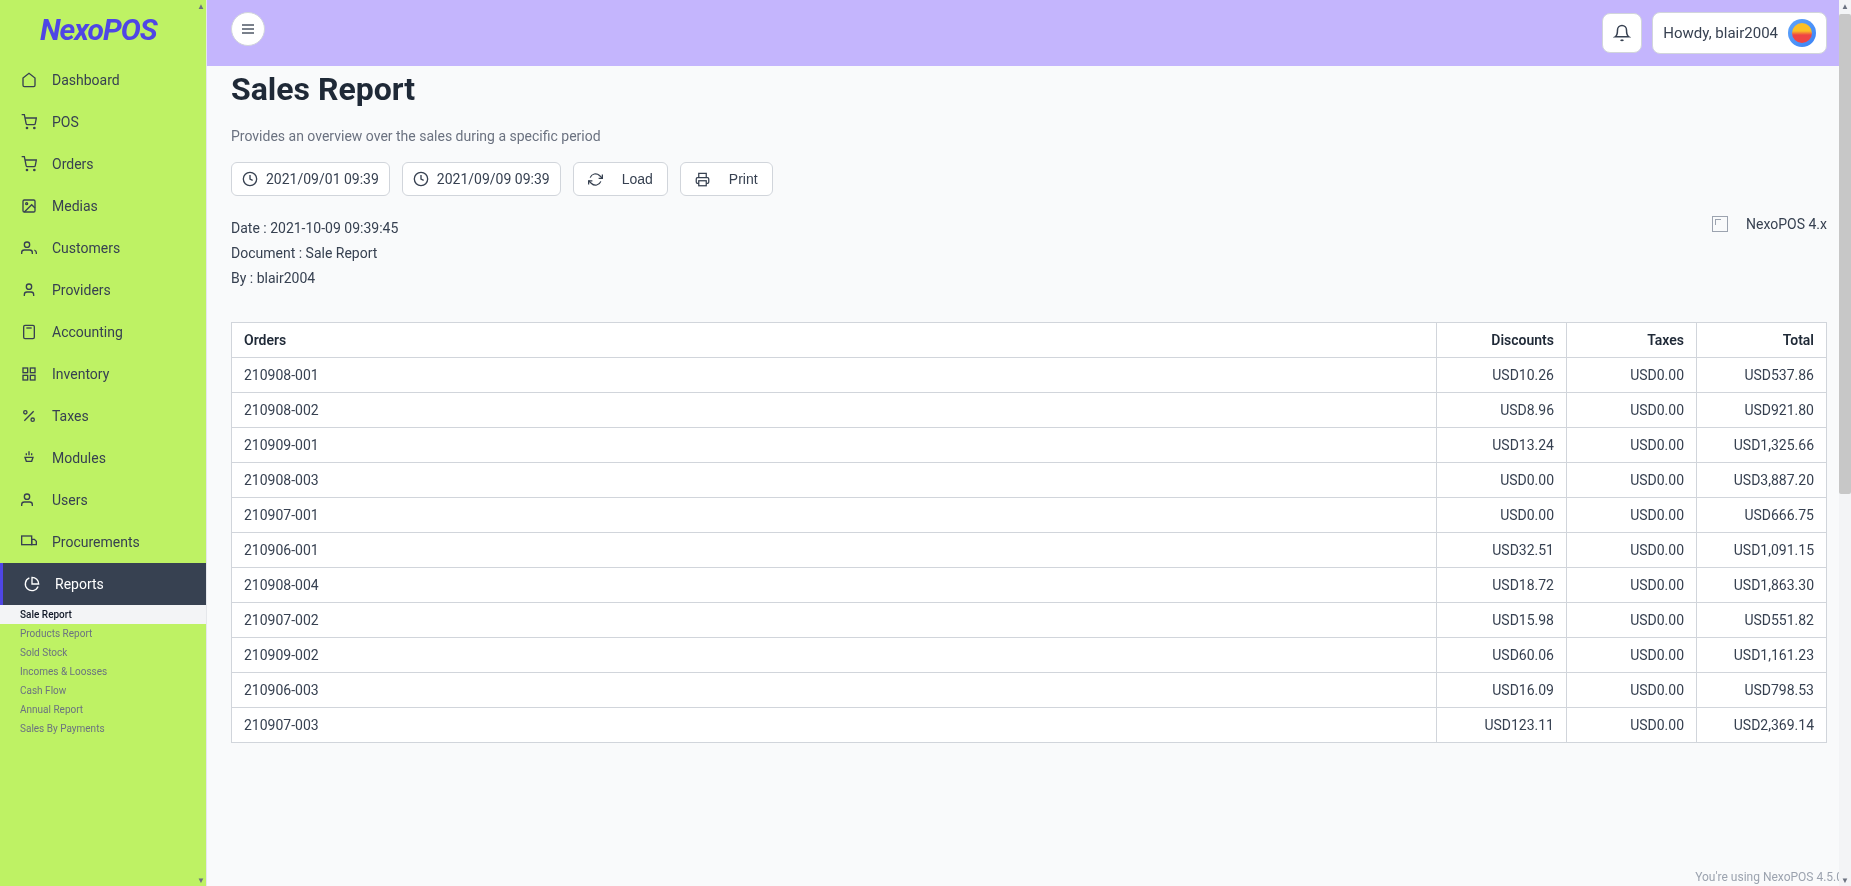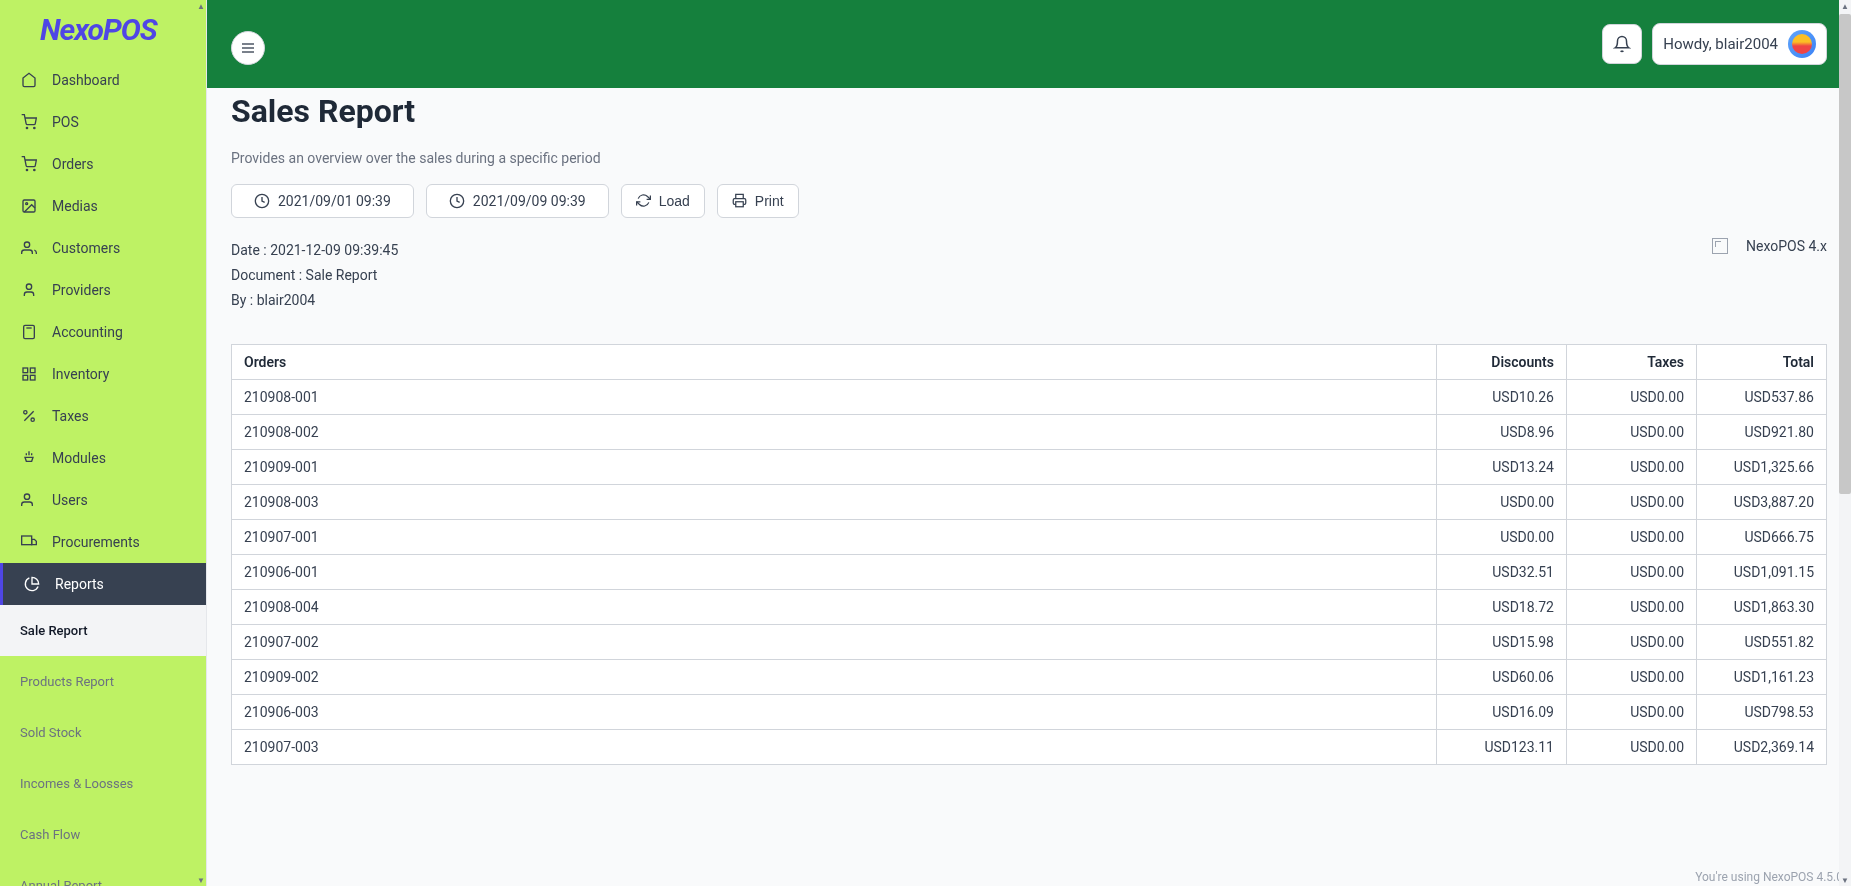--- a/index.html
+++ b/index.html
@@ -5,37 +5,37 @@
 *{box-sizing:border-box;margin:0;padding:0}
 body{font-family:-apple-system,BlinkMacSystemFont,"Segoe UI",Roboto,sans-serif;background:#f9fafb;color:#374151;overflow:hidden}
 .app{display:flex;width:1851px;height:886px;position:relative}
 .sidebar{width:207px;background:#bef264;border-right:1px solid #e5e7eb;display:flex;flex-direction:column;overflow-y:auto}
 .logo{padding:12px 40px;display:flex;align-items:center}
 .logo-text{font-size:30px;font-weight:700;color:#4f46e5;font-style:italic;letter-spacing:-1px}
 .nav{flex:1}
 .nav-item{display:flex;align-items:center;padding:12px 20px;cursor:pointer;color:#374151;font-size:14px}
 .nav-item .icon-wrap{width:18px;height:18px;display:flex;align-items:center;justify-content:center;margin-right:14px}
 .nav-item.active{background:#374151;color:#fff;border-left:3px solid #4f46e5}
-.nav-sub{padding:18px 20px;font-size:13px;color:#6b7280;cursor:pointer}
+.nav-sub{padding:4px 20px;font-size:10px;color:#6b7280;cursor:pointer}
 .nav-sub.active{background:#f3f4f6;color:#111827;font-weight:500}
 .main-wrap{flex:1;display:flex;flex-direction:column;position:relative;overflow:hidden}
-.topbar{display:flex;align-items:flex-end;justify-content:space-between;padding:23px 24px;background:#15803d}
+.topbar{display:flex;align-items:flex-start;justify-content:space-between;padding:12px 24px;background:#c4b5fd}
 .menu-btn{width:34px;height:34px;border:1px solid #d1d5db;border-radius:50%;background:#fff;display:flex;align-items:center;justify-content:center;cursor:pointer}
 .right-bar{display:flex;align-items:center;gap:10px}
 .bell-btn{width:40px;height:40px;border:1px solid #d1d5db;border-radius:8px;background:#fff;display:flex;align-items:center;justify-content:center;cursor:pointer}
 .user-box{border:1px solid #d1d5db;border-radius:8px;background:#fff;padding:6px 10px;display:flex;align-items:center;gap:10px;cursor:pointer}
 .user-box span{font-size:15px;color:#374151}
 .avatar{width:28px;height:28px;border-radius:50%;background:linear-gradient(135deg,#60a5fa,#3b82f6);display:flex;align-items:center;justify-content:center}
 .avatar-inner{width:20px;height:20px;border-radius:50%;background:linear-gradient(180deg,#fbbf24 40%,#ef4444 60%)}
 .content{padding:0 24px 24px;flex:1;overflow-y:auto}
 .page-title{font-size:32px;font-weight:700;color:#1f2937;margin-top:4px}
 .page-sub{font-size:14px;color:#6b7280;margin-top:20px;margin-bottom:18px}
 .controls{display:flex;gap:12px;margin-bottom:20px}
-.date-input{display:flex;align-items:center;gap:8px;border:1px solid #d1d5db;border-radius:6px;padding:8px 22px;background:#fff;cursor:text;font-size:14px;color:#374151}
-.btn{display:flex;align-items:flex-start;gap:8px;border:1px solid #d1d5db;border-radius:6px;padding:8px 14px;background:#fff;cursor:pointer;font-size:14px;color:#374151}
+.date-input{display:flex;align-items:center;gap:8px;border:1px solid #d1d5db;border-radius:6px;padding:8px 10px;background:#fff;cursor:text;font-size:14px;color:#374151}
+.btn{display:flex;align-items:center;gap:19px;border:1px solid #d1d5db;border-radius:6px;padding:8px 14px;background:#fff;cursor:pointer;font-size:14px;color:#374151}
 .report-meta{display:flex;justify-content:space-between;align-items:flex-start;margin-bottom:30px}
 .meta-lines{font-size:14px;color:#374151;line-height:1.8}
 .nexo-logo-small{display:flex;align-items:center;gap:18px;font-size:14px;color:#374151}
 .nexo-logo-small .broken{width:16px;height:16px;border:1px solid #9ca3af;display:inline-block;position:relative}
 .nexo-logo-small .broken::after{content:"";position:absolute;top:2px;left:2px;right:6px;bottom:6px;border-top:1px solid #9ca3af;border-left:1px solid #9ca3af}
 table{width:100%;border-collapse:collapse;background:#fff;border:1px solid #d1d5db}
 th,td{border:1px solid #d1d5db;padding:9px 12px;font-size:14px}
 th{text-align:left;font-weight:600;color:#1f2937}
 th.r,td.r{text-align:right}
 .footer-version{position:absolute;bottom:2px;right:8px;font-size:12px;color:#9ca3af}
@@ -244,21 +244,21 @@
               <polyline points="6 9 6 2 18 2 18 9"></polyline>
               <path d="M6 18H4a2 2 0 01-2-2v-5a2 2 0 012-2h16a2 2 0 012 2v5a2 2 0 01-2 2h-2"></path>
               <rect x="6" y="14" width="12" height="8"></rect>
             </svg>
           <span>Print</span>
         </button>
       </div>
 
       <div class="report-meta">
         <div class="meta-lines">
-          <div>Date : 2021-12-09 09:39:45</div>
+          <div>Date : 2021-10-09 09:39:45</div>
           <div>Document : Sale Report</div>
           <div>By : blair2004</div>
         </div>
         <div class="nexo-logo-small">
           <span class="broken"></span>
           <span>NexoPOS 4.x</span>
         </div>
       </div>
 
       <table>

